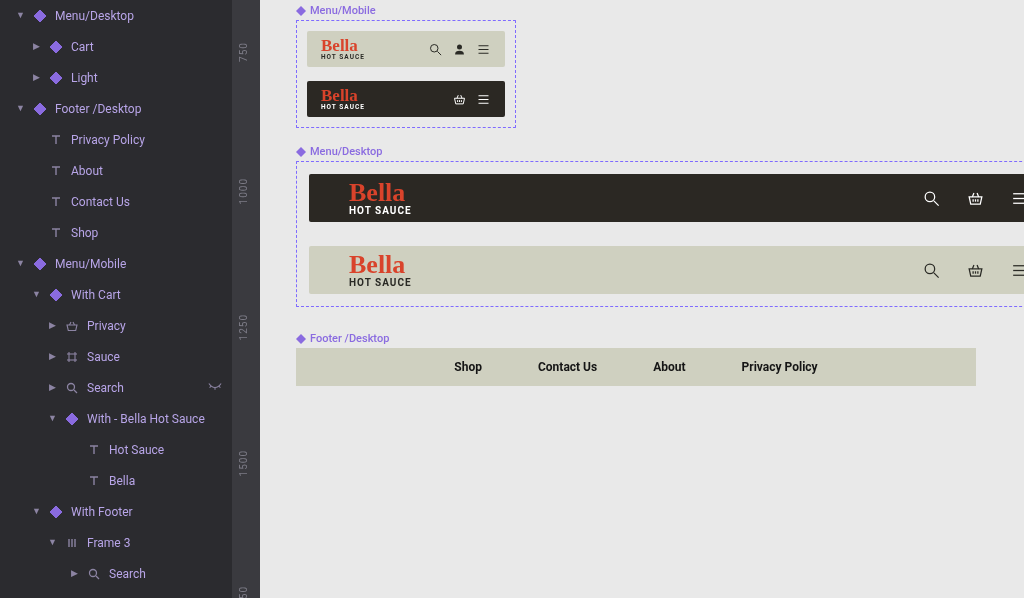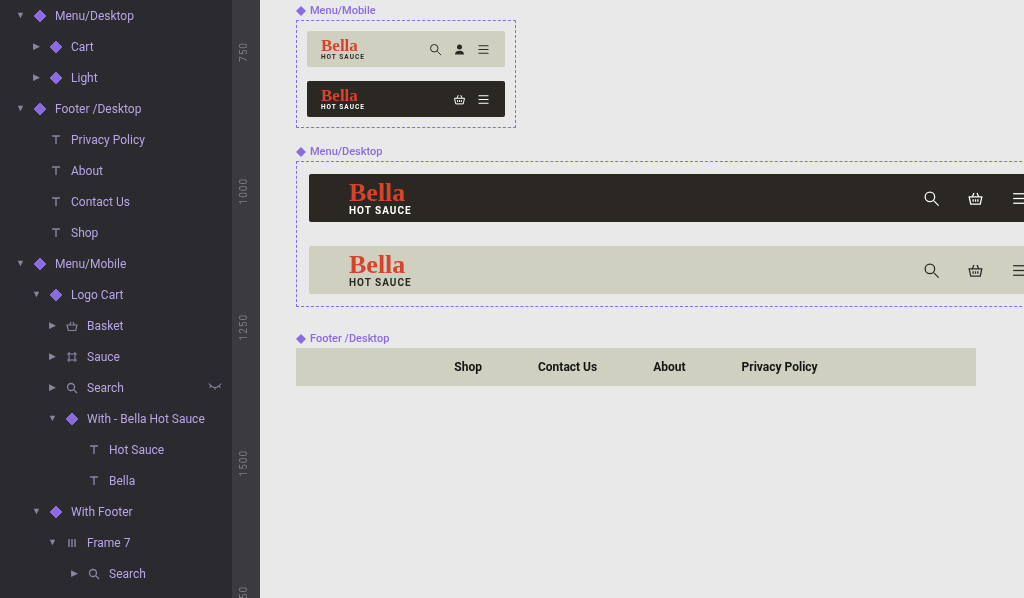--- a/index.html
+++ b/index.html
@@ -237,32 +237,32 @@
       <span class="lbl">Menu/Mobile</span>
     </div>
     <div class="row l1">
       <span class="pad"></span>
       <span class="chev">▼</span>
       <span class="ico purple">
         <svg viewBox="0 0 14 14">
           <path d="M7 1 L13 7 L7 13 L1 7 Z"></path>
         </svg>
       </span>
-      <span class="lbl">Logo Cart</span>
+      <span class="lbl">With Cart</span>
     </div>
     <div class="row l2">
       <span class="pad"></span>
       <span class="chev">▶</span>
       <span class="ico dim">
         <svg viewBox="0 0 14 14" stroke-width="1.1">
           <path d="M2 6h10l-1.3 5.5H3.3z" fill="none"></path>
           <path d="M4.5 6l1.5-3M9.5 6l-1.5-3" fill="none"></path>
         </svg>
       </span>
-      <span class="lbl">Basket</span>
+      <span class="lbl">Privacy</span>
     </div>
     <div class="row l2">
       <span class="pad"></span>
       <span class="chev">▶</span>
       <span class="ico dim">
         <svg viewBox="0 0 14 14" stroke-width="1.1" fill="none">
           <line x1="4" y1="2" x2="4" y2="12"></line>
           <line x1="10" y1="2" x2="10" y2="12"></line>
           <line x1="2" y1="4" x2="12" y2="4"></line>
           <line x1="2" y1="10" x2="12" y2="10"></line>
@@ -330,21 +330,21 @@
     <div class="row l2">
       <span class="pad"></span>
       <span class="chev">▼</span>
       <span class="ico dim">
         <svg viewBox="0 0 14 14" stroke-width="1.4" fill="none">
           <line x1="4" y1="3" x2="4" y2="11"></line>
           <line x1="7" y1="3" x2="7" y2="11"></line>
           <line x1="10" y1="3" x2="10" y2="11"></line>
         </svg>
       </span>
-      <span class="lbl">Frame 7</span>
+      <span class="lbl">Frame 3</span>
     </div>
     <div class="row l3">
       <span class="pad"></span>
       <span class="chev">▶</span>
       <span class="ico dim">
         <svg viewBox="0 0 14 14" stroke-width="1.3" fill="none">
           <circle cx="6" cy="6" r="3.5"></circle>
           <line x1="9" y1="9" x2="12" y2="12"></line>
         </svg>
       </span>

